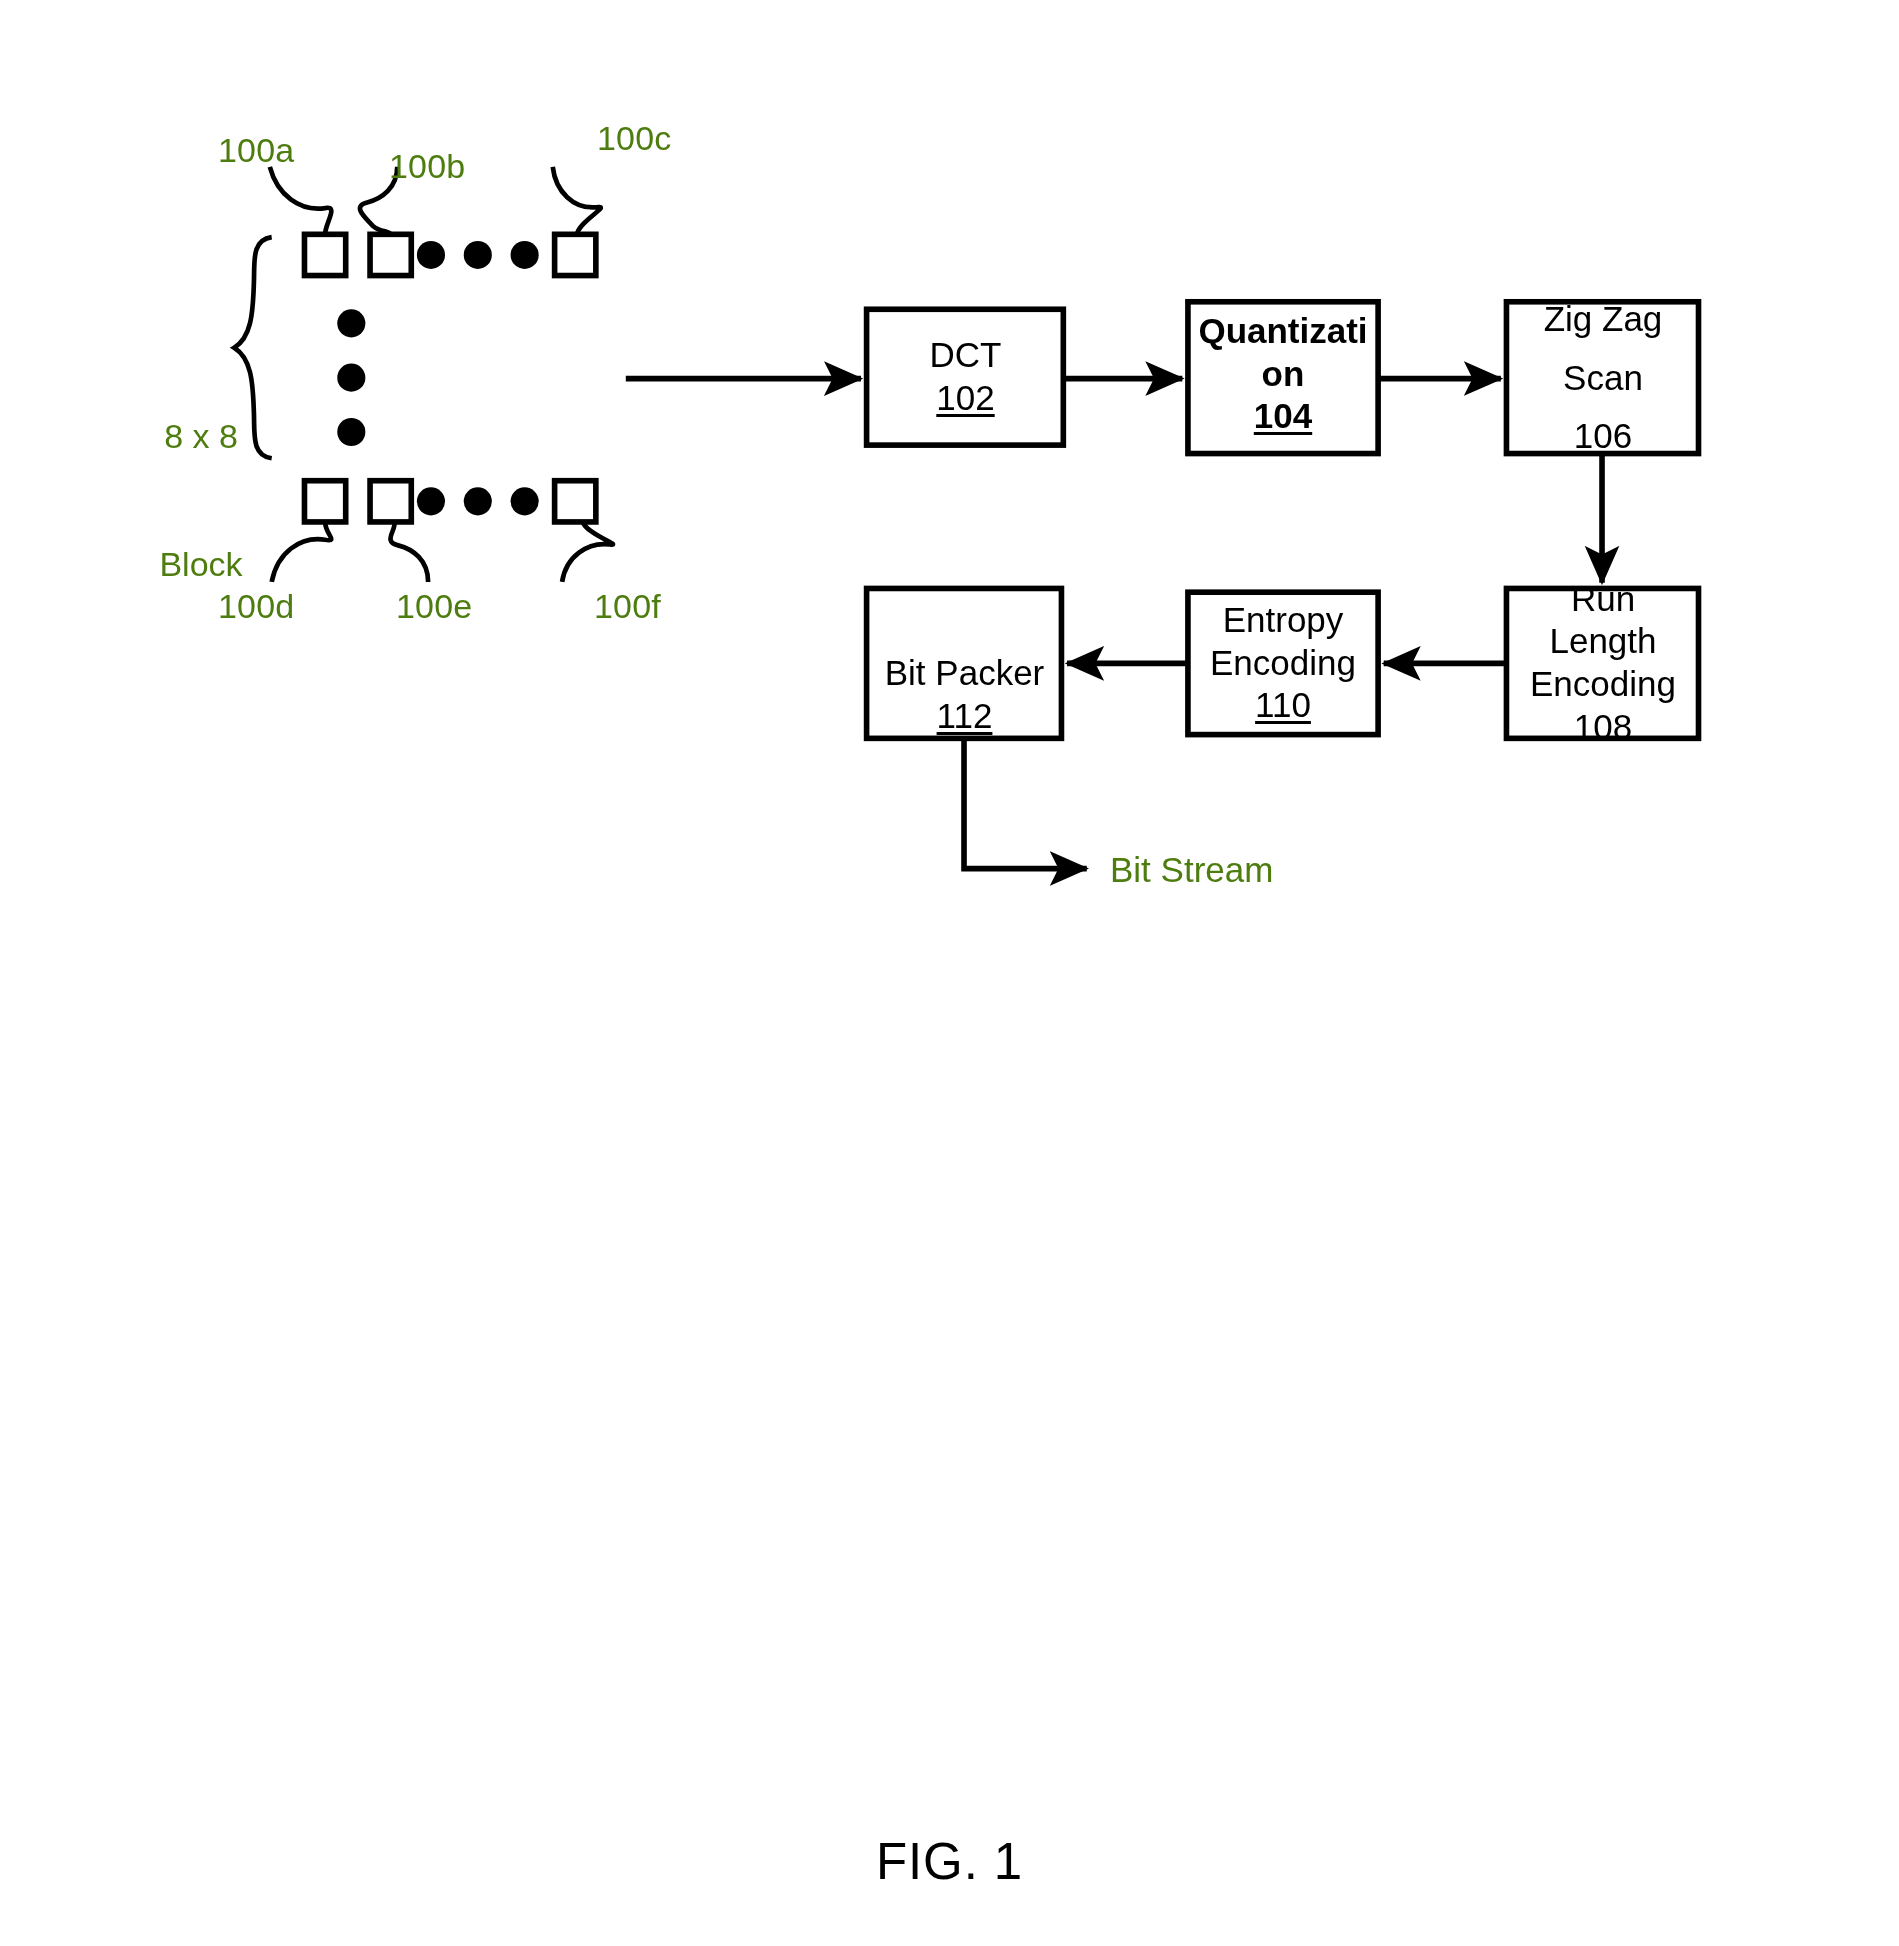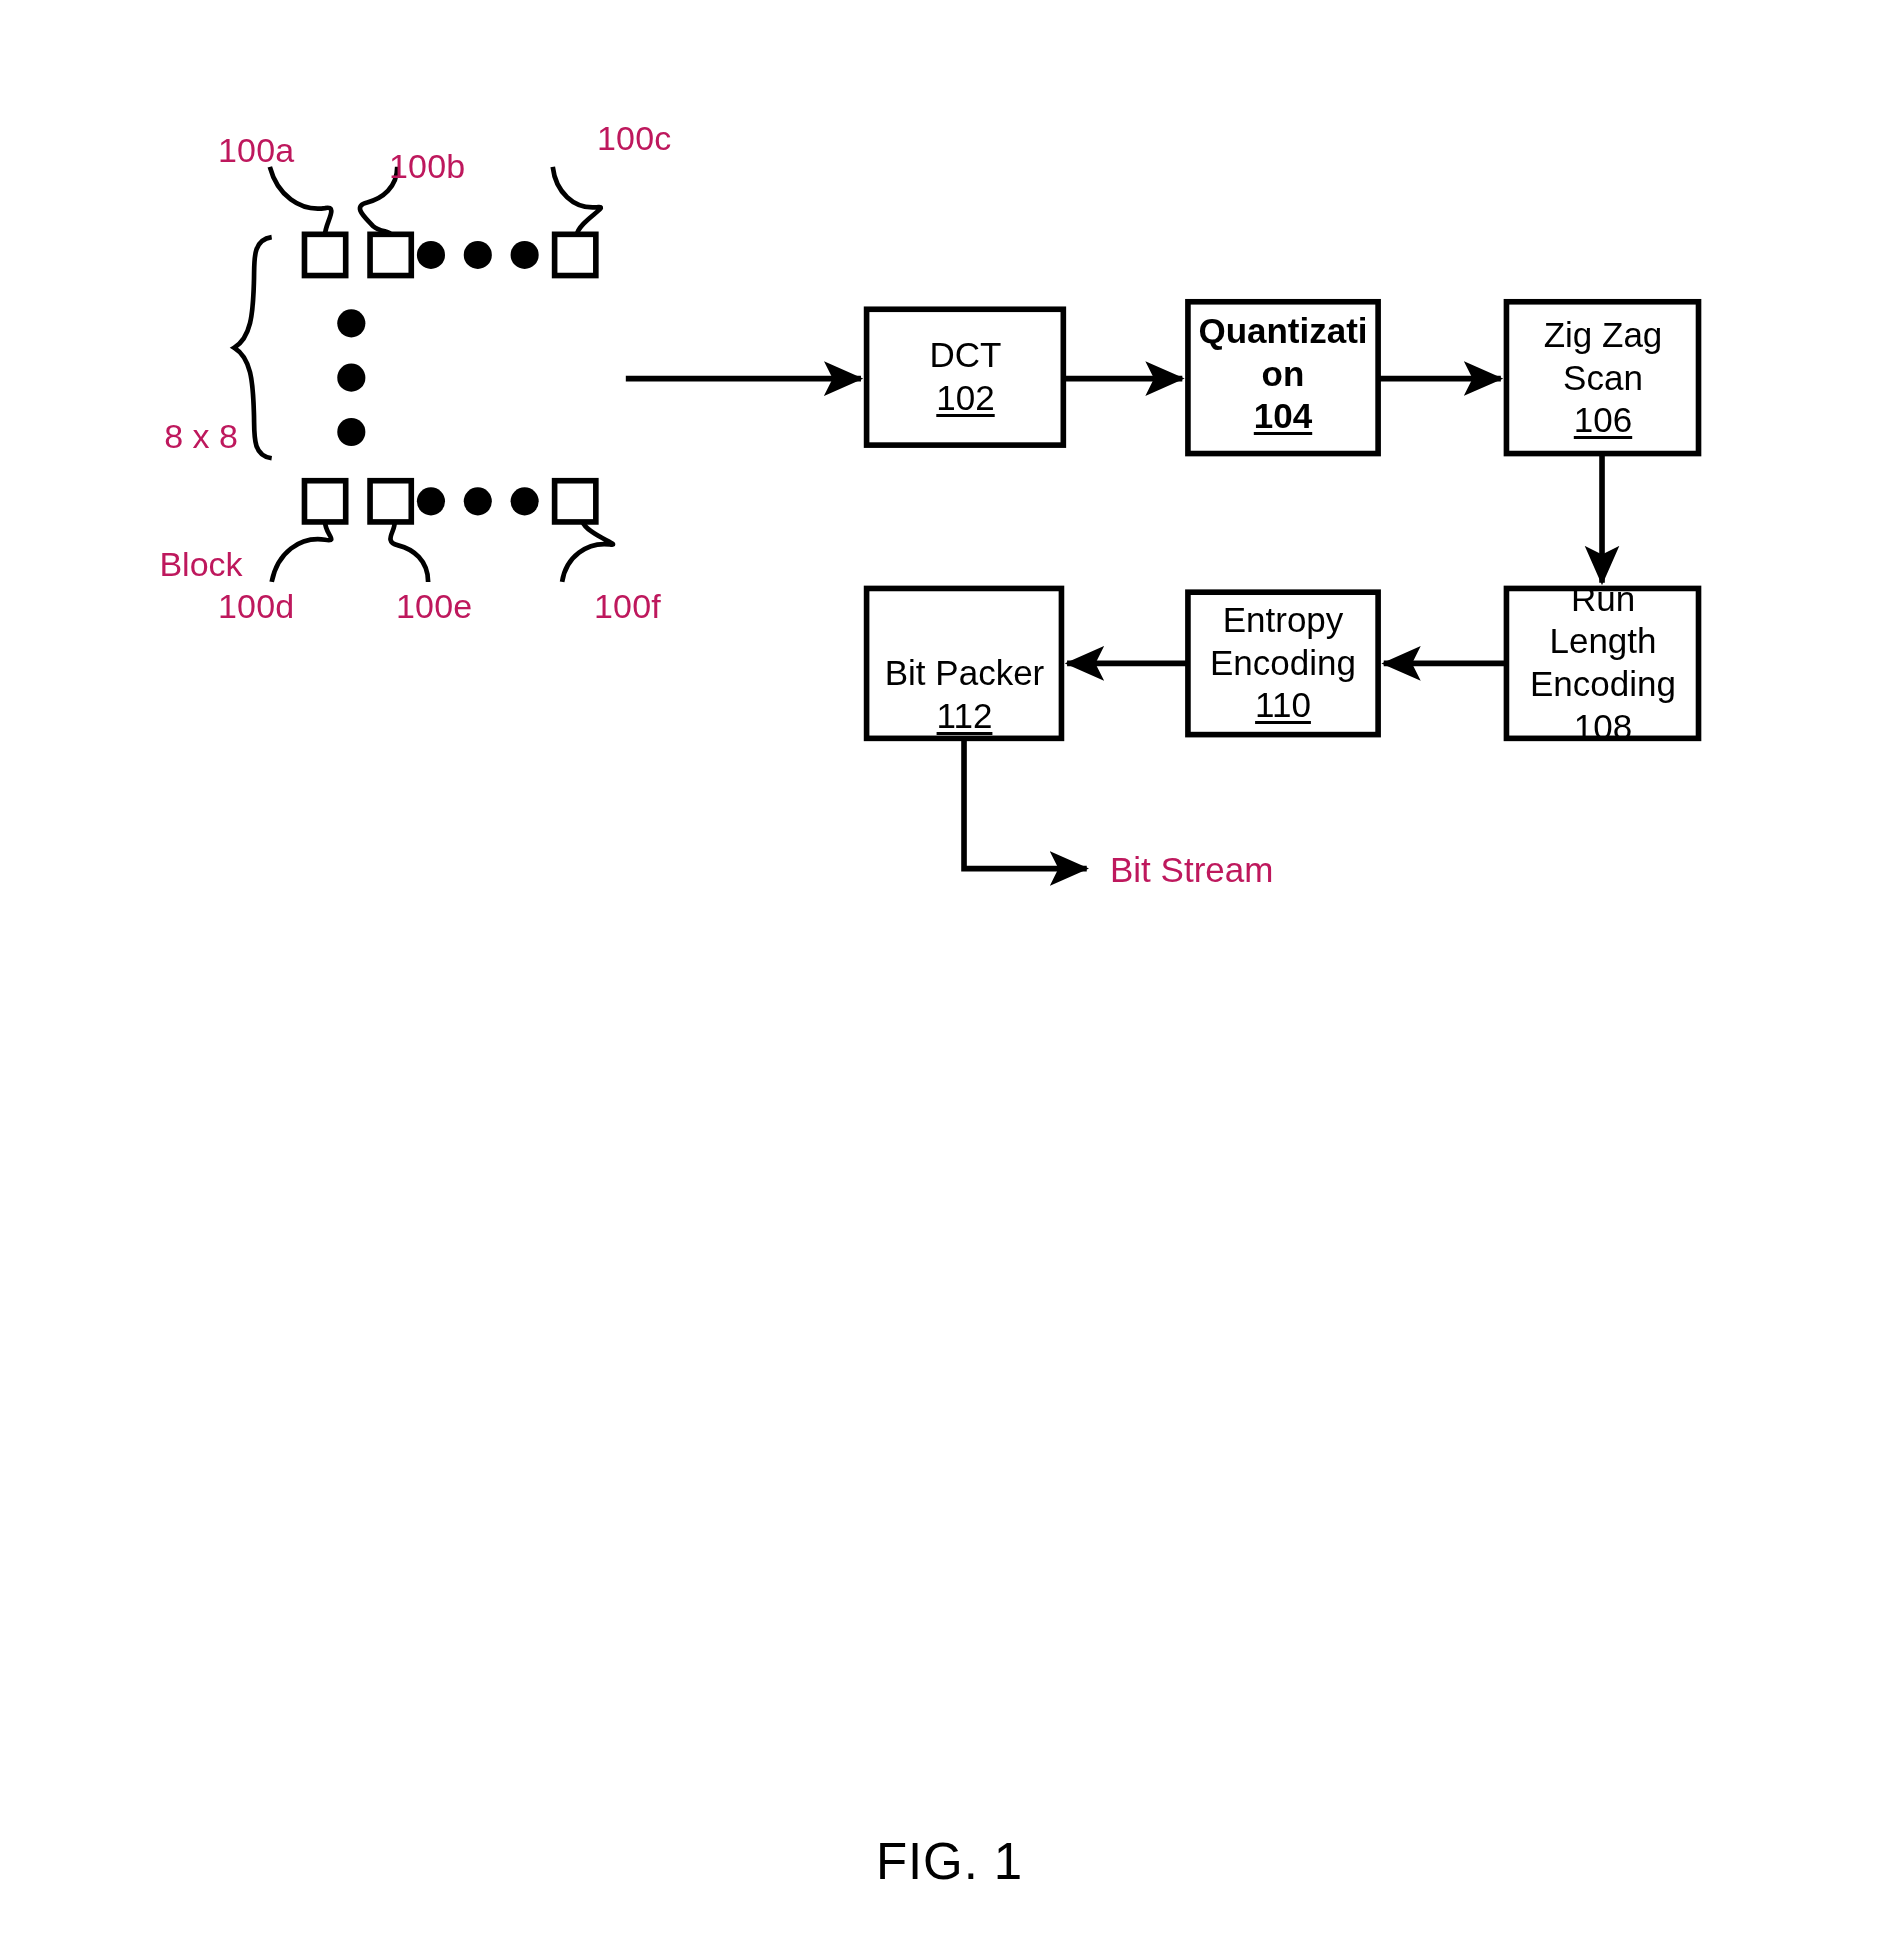--- a/index.html
+++ b/index.html
@@ -21,21 +21,21 @@
   }
   #figure-svg {
     position: absolute;
     top: 0;
     left: 0;
     width: 1899px;
     height: 1947px;
   }
   .txt {
     position: absolute;
-    color: #be185d;
+    color: #4d7c0f;
     white-space: pre;
     line-height: 1.08;
   }
   
   .ref-label {
     font-size: 34px;
     letter-spacing: 0.2px;
   }
   
   .brace-caption {
@@ -181,21 +181,21 @@
     <div>DCT</div>
     <div class="num">102</div>
   </div>
 
   <div class="box-text" style="left:1188px; top:298px; width:190px; height:152px;font-weight:bold;">
     <div>Quantizati</div>
     <div>on</div>
     <div class="num">104</div>
   </div>
 
-  <div class="box-text" style="left:1507px; top:302px; width:192px; height:152px;">
+  <div class="box-text" style="left:1507px; top:302px; width:192px; height:152px;gap:16px;">
     <div>Zig Zag</div>
     <div>Scan</div>
     <div class="num">106</div>
   </div>
 
   <div class="box-text" style="left:1507px; top:588px; width:192px; height:150px;">
     <div>Run</div>
     <div>Length</div>
     <div>Encoding</div>
     <div>108</div>

